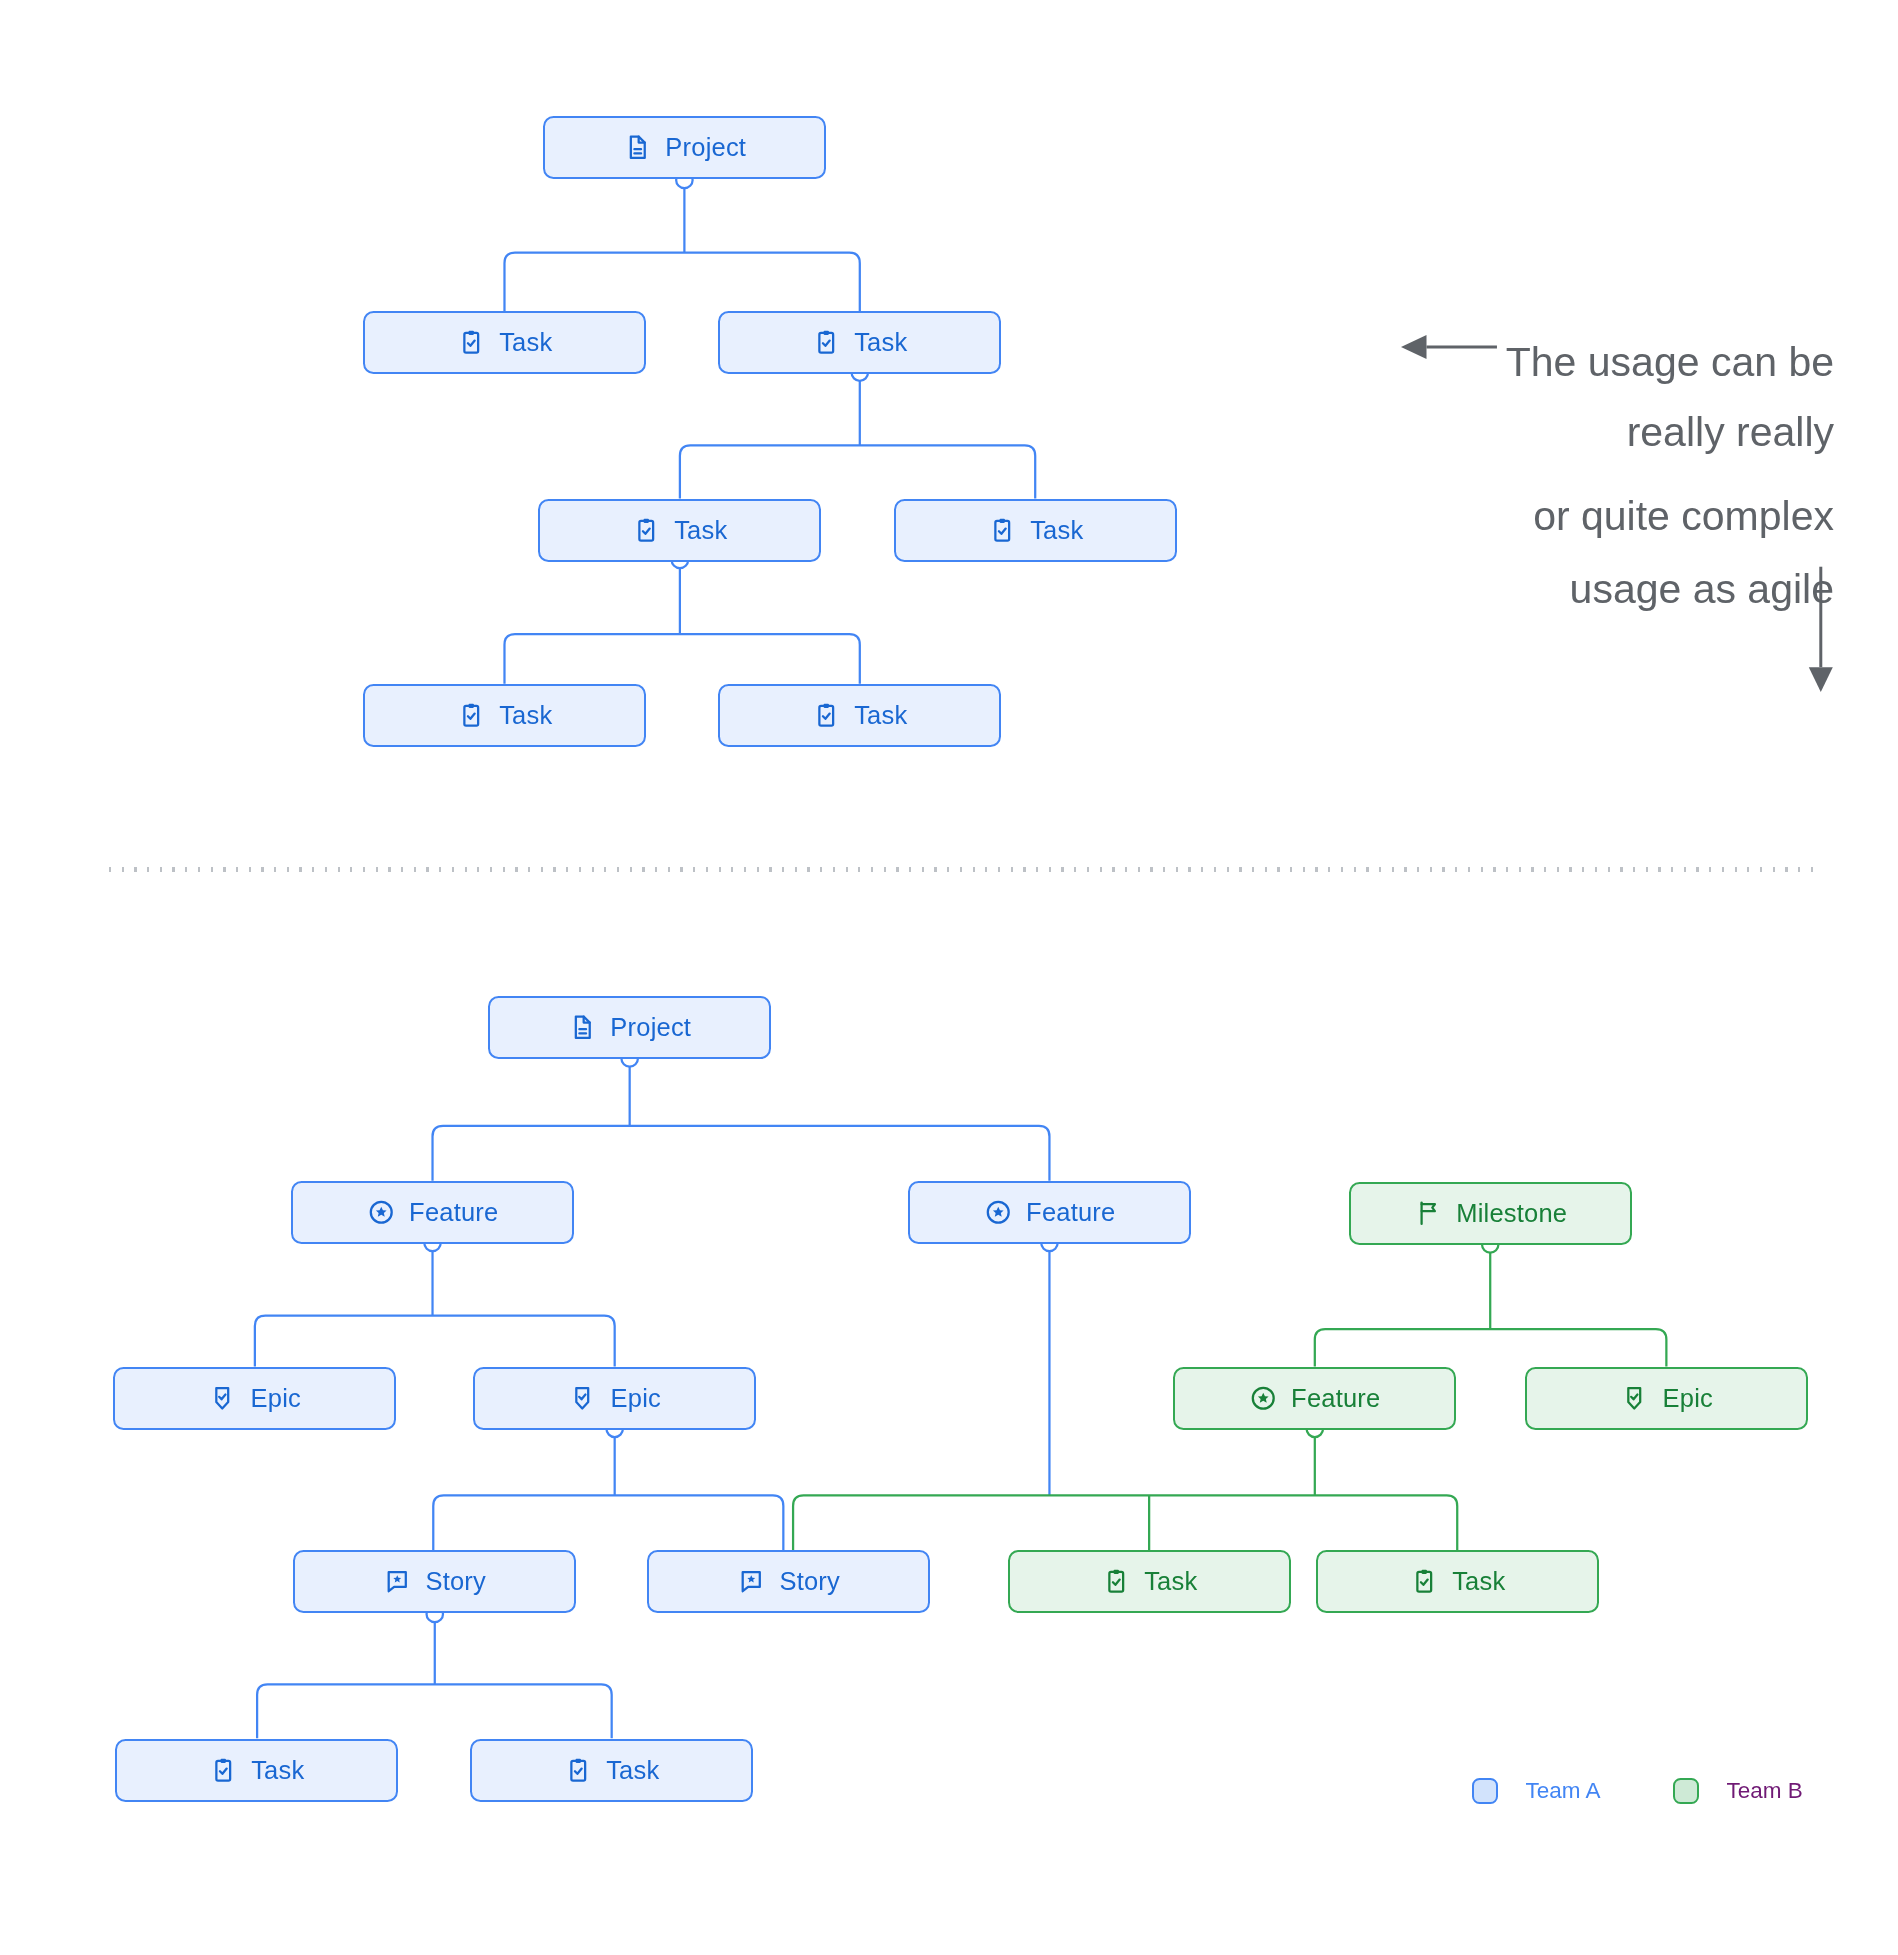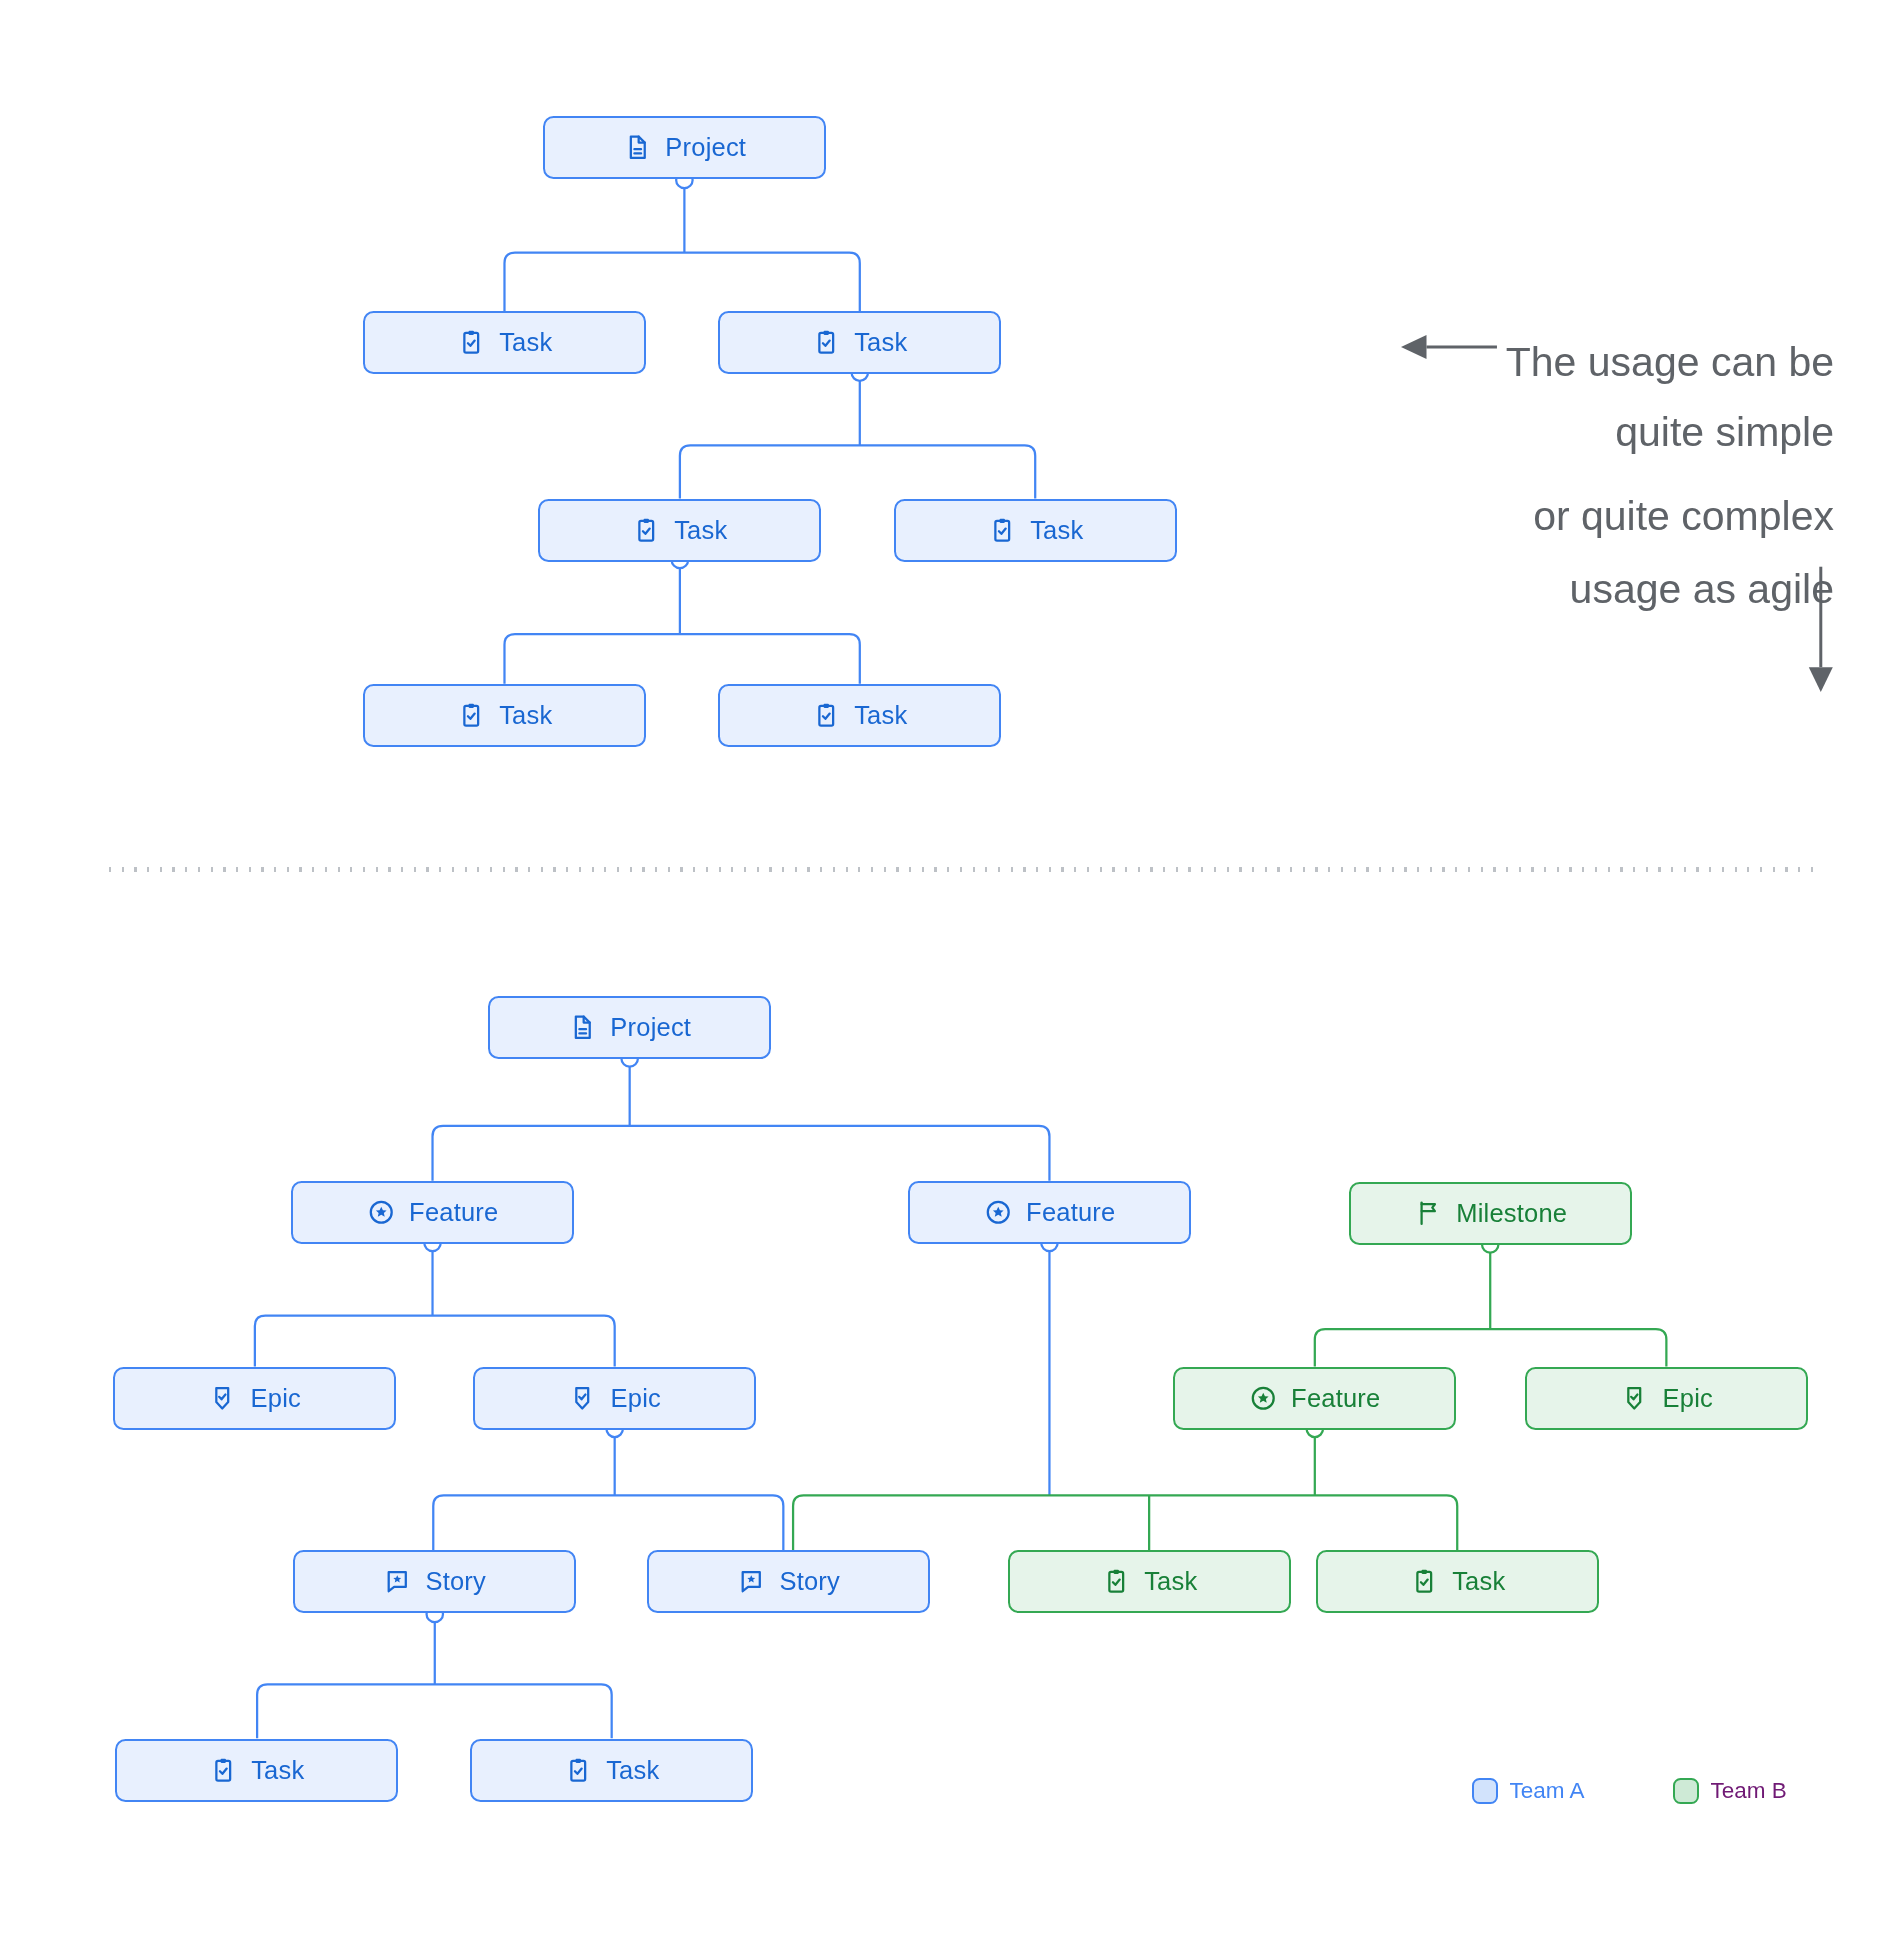--- a/index.html
+++ b/index.html
@@ -19,21 +19,21 @@
   .node .ic svg{width:28.5px;height:28.5px;display:block;}
   .ann-line{
     position:absolute;right:64px;text-align:right;white-space:nowrap;
     color:#5F6368;font-size:41px;line-height:46px;font-weight:400;margin-left:22px;
   }
   .divider{
     position:absolute;left:109px;top:867px;width:1708px;height:4.5px;
     background-image:repeating-linear-gradient(to right,#BDC1C6 0 2.2px,transparent 2.2px 12.7px);
   }
   .legend-item{
-    position:absolute;display:flex;align-items:center;gap:12px;
+    position:absolute;display:flex;align-items:center;gap:28px;
     font-size:22.5px;font-weight:500;
   }
   .legend-swatch{width:25.5px;height:25.5px;border-radius:7.5px;box-sizing:border-box;}
   .legend-item.a{left:1472px;top:1778px;color:#4285F4;}
   .legend-item.b{left:1673px;top:1778px;color:#701a75;}
   .legend-item.a .legend-swatch{background:#D2E3FC;border:2.2px solid #4285F4;}
   .legend-item.b .legend-swatch{background:#CEEAD6;border:2.2px solid #34A853;}
 </style>
 </head>
 <body>
@@ -161,21 +161,21 @@
       <svg viewBox="0 0 24 24" fill="none" stroke="currentColor" stroke-width="1.9" stroke-linejoin="round" stroke-linecap="round">
           <rect x="6.2" y="4.2" width="11.6" height="16.6" rx="1.4"></rect>
           <rect x="9.7" y="2.4" width="4.6" height="3.4" rx="0.9" fill="currentColor" stroke="none"></rect>
           <path d="M9.2 12.8 L11.3 15 L14.9 10.6"></path>
         </svg>
     </span>
     <span class="lbl">Task</span>
   </div>
 
   <div class="ann-line" style="top:339px">The usage can be</div>
-  <div class="ann-line" style="top:409px">quite simple</div>
+  <div class="ann-line" style="top:409px">really really</div>
   <div class="ann-line" style="top:493px">or quite complex</div>
   <div class="ann-line" style="top:566px">usage as agile</div>
 
   <div class="divider"></div>
 
   <div class="node blue" style="left:488px;top:996px">
     <span class="ic">
       <svg viewBox="0 0 24 24" fill="none" stroke="currentColor" stroke-width="1.9" stroke-linejoin="round" stroke-linecap="round">
           <path d="M6.6 3 H13.2 L18.3 8.1 V21 H6.6 Z"></path>
           <path d="M13.2 3 V8.1 H18.3"></path>

